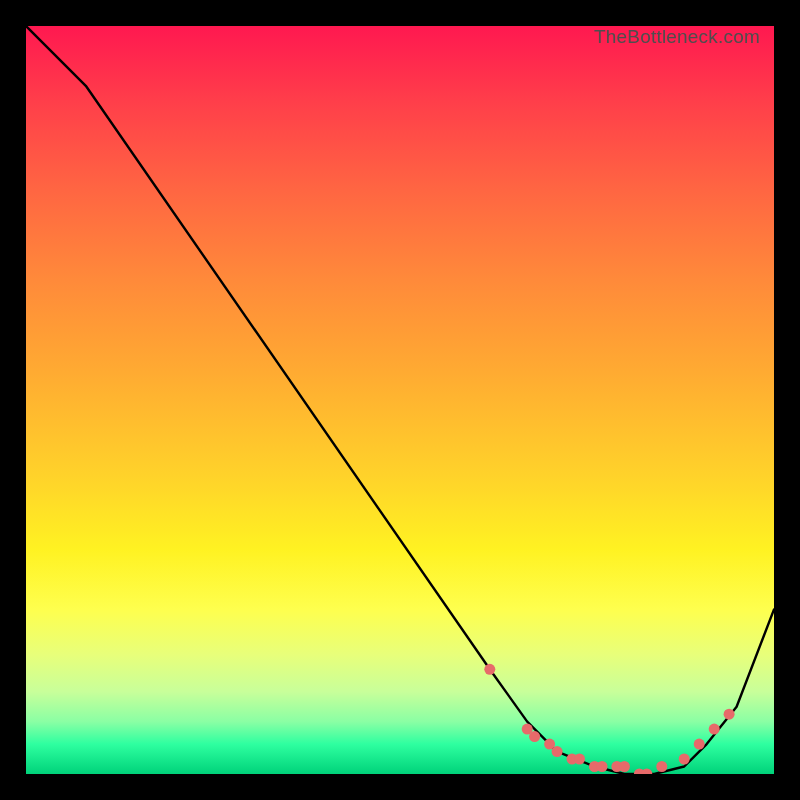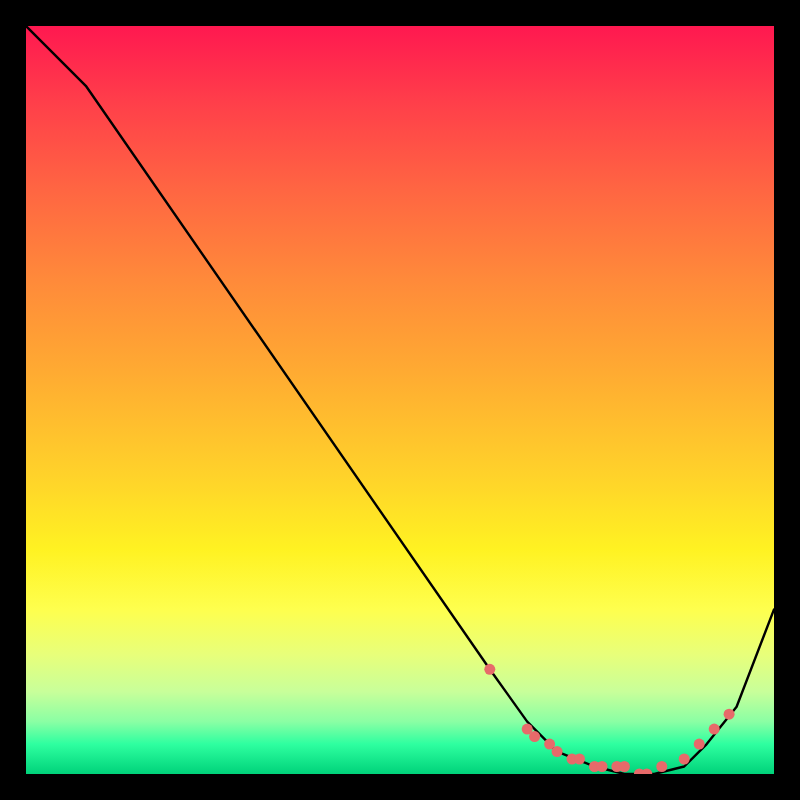--- a/index.html
+++ b/index.html
@@ -80,14 +80,15 @@
           <circle cx="598.4" cy="740.5" r="5.5" fill="#e76a6a"></circle>
           <circle cx="613.4" cy="748.0" r="5.5" fill="#e76a6a"></circle>
           <circle cx="620.8" cy="748.0" r="5.5" fill="#e76a6a"></circle>
           <circle cx="635.8" cy="740.5" r="5.5" fill="#e76a6a"></circle>
           <circle cx="658.2" cy="733.0" r="5.5" fill="#e76a6a"></circle>
           <circle cx="673.2" cy="718.1" r="5.5" fill="#e76a6a"></circle>
           <circle cx="688.2" cy="703.1" r="5.5" fill="#e76a6a"></circle>
           <circle cx="703.1" cy="688.2" r="5.5" fill="#e76a6a"></circle>
         </g>
     </svg>
+    <div class="attribution">TheBottleneck.com</div>
   </div>
 </div>
 
 </body></html>

